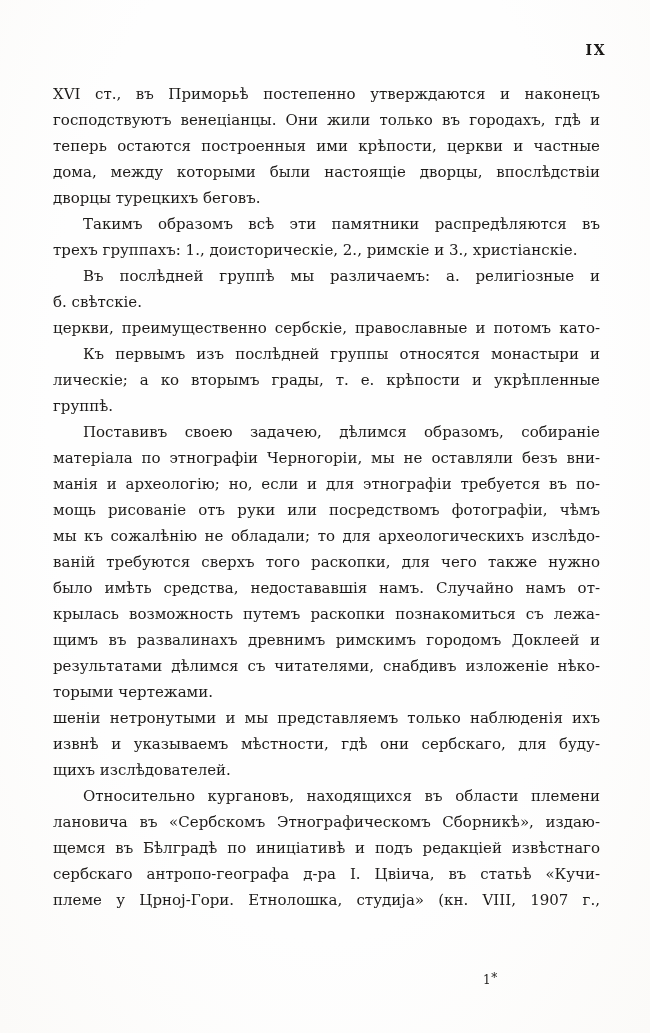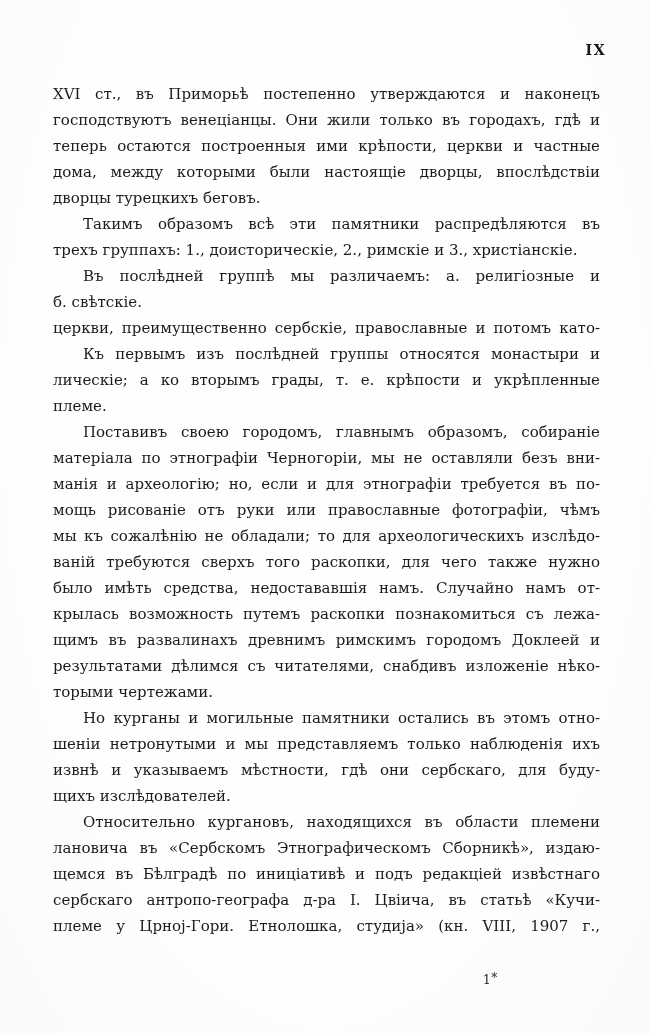--- a/index.html
+++ b/index.html
@@ -81,33 +81,32 @@
       <div class="line j">теперь остаются построенныя ими крѣпости, церкви и частные</div>
       <div class="line j">дома, между которыми были настоящіе дворцы, впослѣдствіи</div>
       <div class="line">дворцы турецкихъ беговъ.</div>
       <div class="line j ind">Такимъ образомъ всѣ эти памятники распредѣляются въ</div>
       <div class="line">трехъ группахъ: 1., доисторическіе, 2., римскіе и 3., христіанскіе.</div>
       <div class="line j ind">Въ послѣдней группѣ мы различаемъ: а. религіозные и</div>
       <div class="line">б. свѣтскіе.</div>
       <div class="line j">церкви, преимущественно сербскіе, православные и потомъ като-</div>
       <div class="line j ind">Къ первымъ изъ послѣдней группы относятся монастыри и</div>
       <div class="line j">лическіе; а ко вторымъ грады, т. е. крѣпости и укрѣпленные</div>
-      <div class="line">племе.</div>
-      <div class="line j ind">Поставивъ своею городомъ, главнымъ образомъ, собираніе</div>
+      <div class="line">группѣ.</div>
+      <div class="line j ind">Поставивъ своею задачею, дѣлимся образомъ, собираніе</div>
       <div class="line j">матеріала по этнографіи Черногоріи, мы не оставляли безъ вни-</div>
       <div class="line j">манія и археологію; но, если и для этнографіи требуется въ по-</div>
-      <div class="line j">мощь рисованіе отъ руки или православные фотографіи, чѣмъ</div>
+      <div class="line j">мощь рисованіе отъ руки или посредствомъ фотографіи, чѣмъ</div>
       <div class="line j">мы къ сожалѣнію не обладали; то для археологическихъ изслѣдо-</div>
       <div class="line j">ваній требуются сверхъ того раскопки, для чего также нужно</div>
       <div class="line j">было имѣть средства, недостававшія намъ. Случайно намъ от-</div>
       <div class="line j">крылась возможность путемъ раскопки познакомиться съ лежа-</div>
       <div class="line j">щимъ въ развалинахъ древнимъ римскимъ городомъ  Доклеей и</div>
       <div class="line j">результатами дѣлимся съ читателями, снабдивъ изложеніе нѣко-</div>
       <div class="line">торыми чертежами.</div>
-      <div class="line j ind">Но курганы и могильные памятники остались въ этомъ отно-</div>
       <div class="line j">шеніи нетронутыми и мы представляемъ только  наблюденія ихъ</div>
       <div class="line j">извнѣ и указываемъ мѣстности, гдѣ они сербскаго, для буду-</div>
       <div class="line">щихъ изслѣдователей.</div>
       <div class="line j ind">Относительно кургановъ, находящихся въ области племени</div>
       <div class="line j">лановича въ «Сербскомъ Этнографическомъ Сборникѣ», издаю-</div>
       <div class="line j">щемся въ Бѣлградѣ по иниціативѣ и подъ редакціей извѣстнаго</div>
       <div class="line j">сербскаго антропо-географа д-ра І. Цвіича, въ статьѣ «Кучи-</div>
       <div class="line j">племе у Црноj-Гори. Етнолошка, студиjа» (кн. VIII, 1907 г.,</div>
     </div>
 

